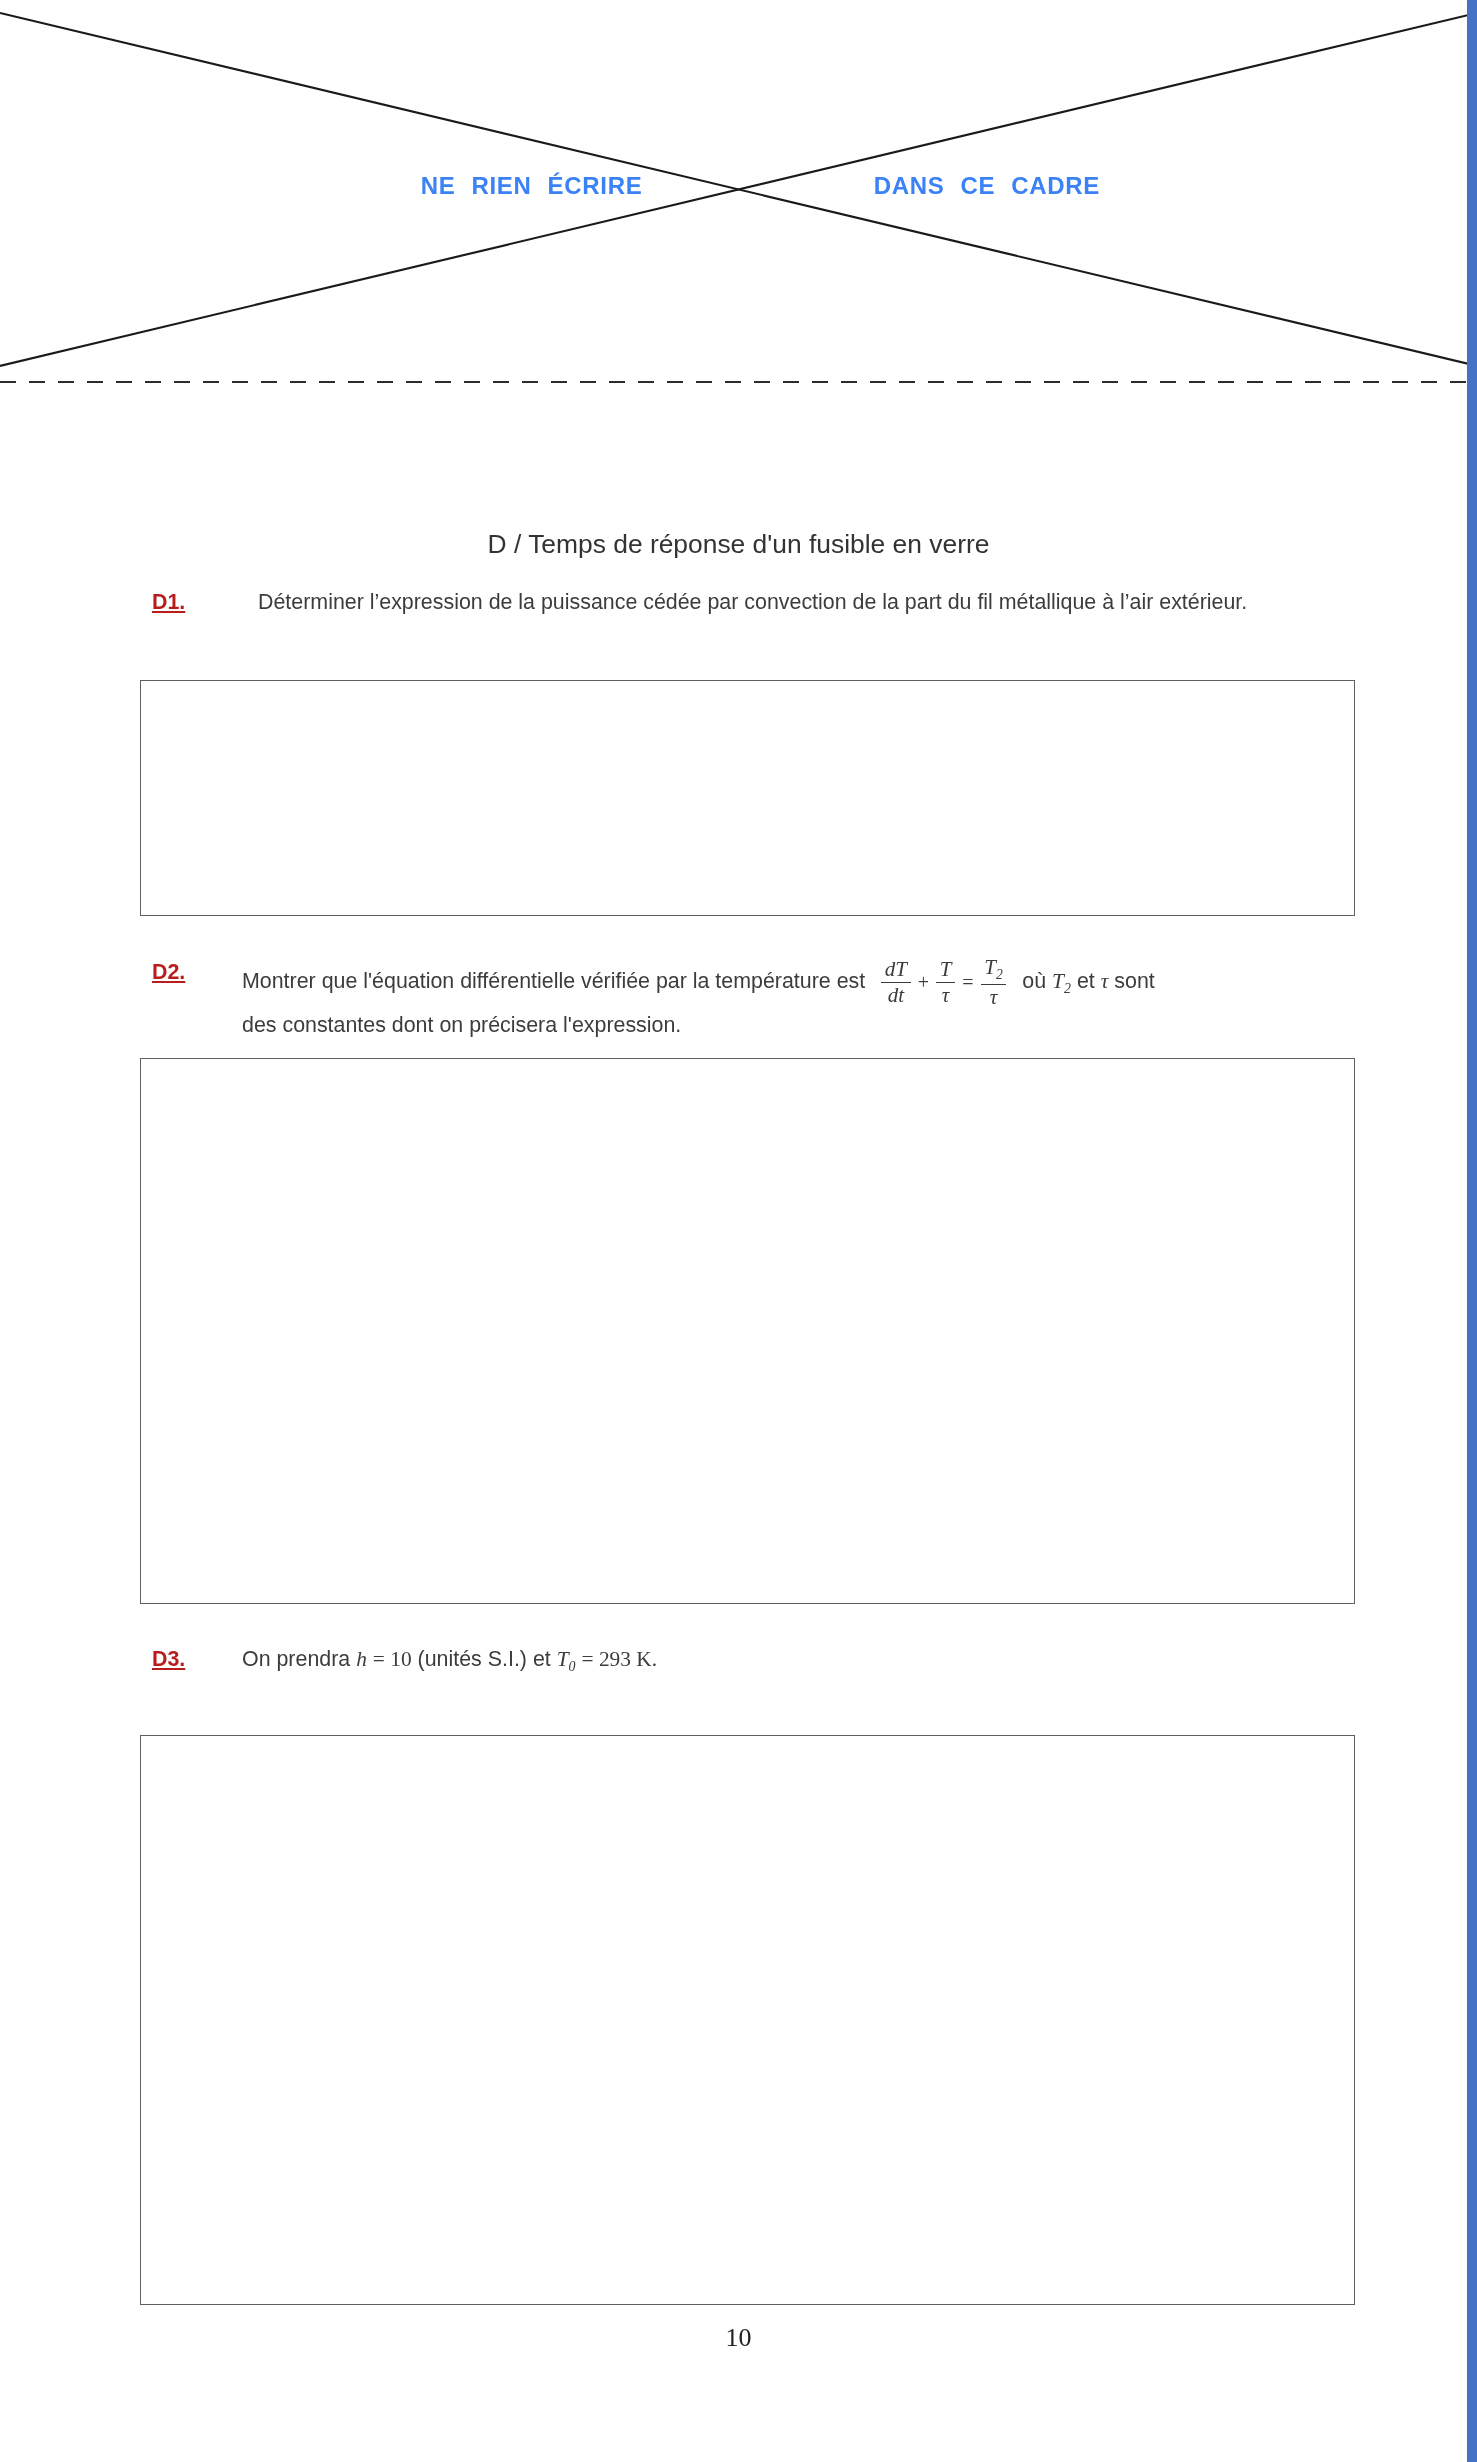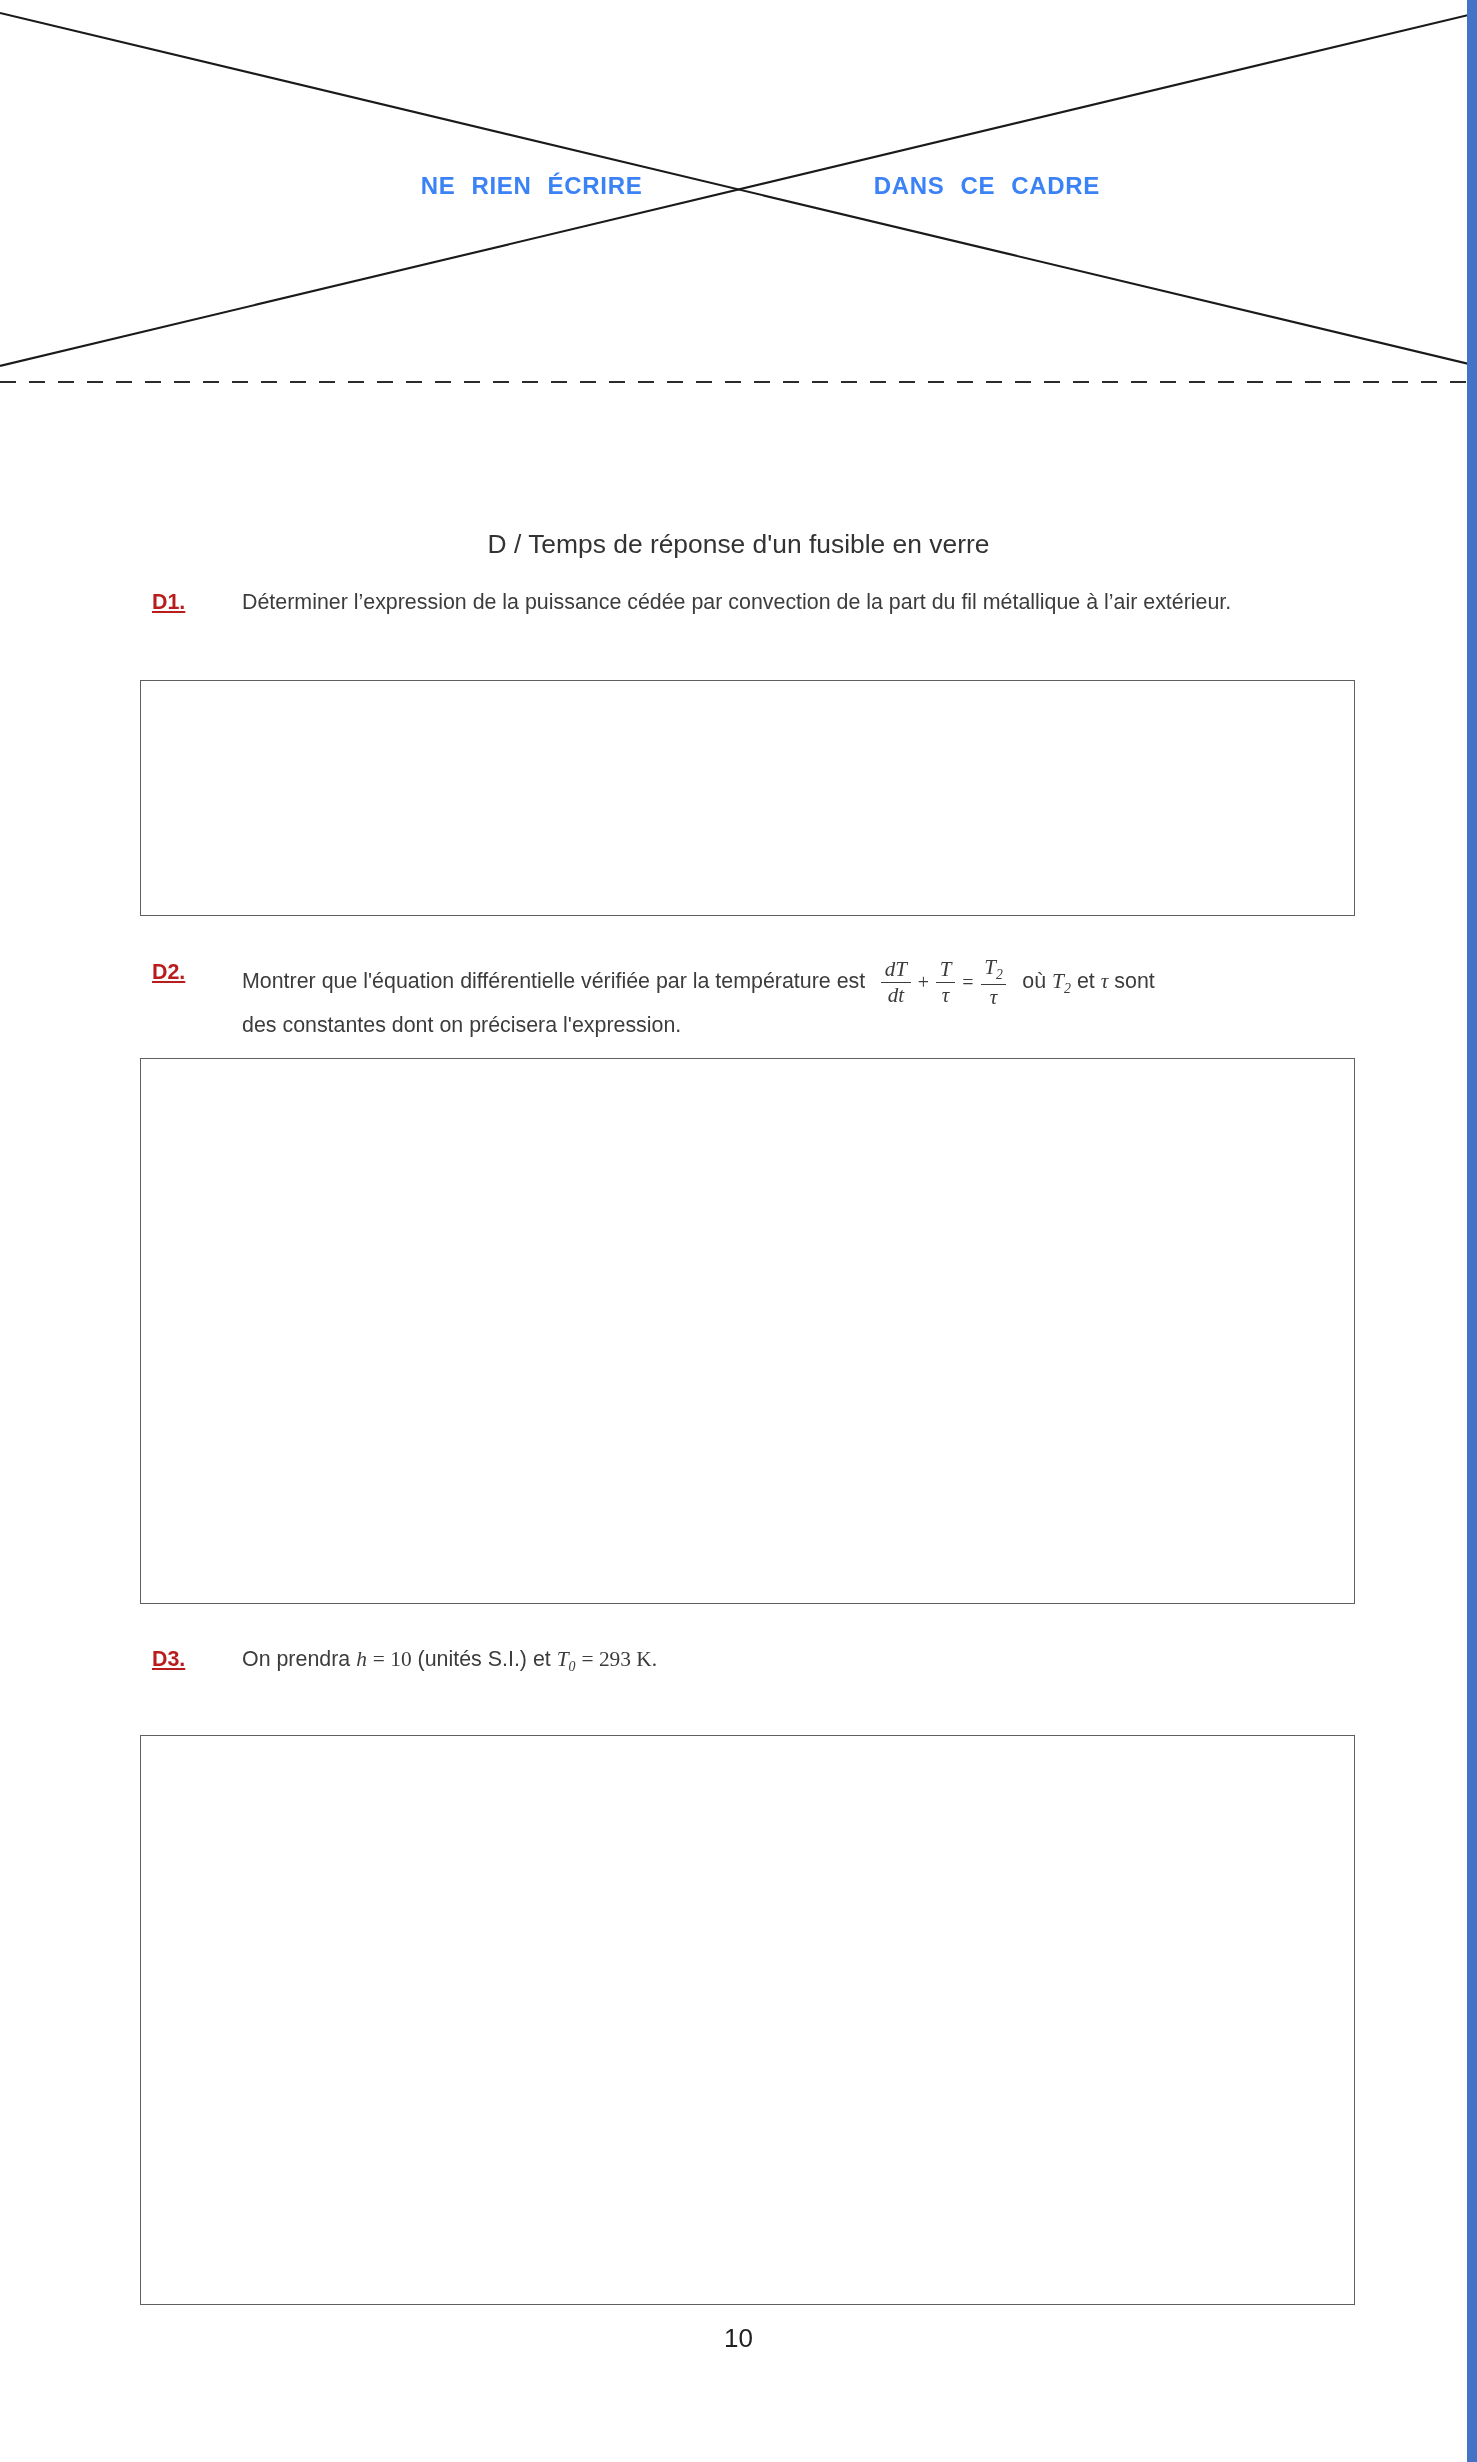--- a/index.html
+++ b/index.html
@@ -41,21 +41,21 @@
     position:absolute; left:152px;
     display:flex; align-items:flex-start;
     font-size:21.4px; line-height:1.55;
   }
   .qlabel{
     flex:0 0 90px; width:90px;
     font-weight:bold; text-decoration:underline;
     color:#b91c1c;
   }
   .qtext{width:1104px;}
-  .justify{text-align:justify;}
+  .justify{text-align:justify;margin-left:16px;}
   .nowrap{white-space:nowrap;}
   .answer-box{
     position:absolute; left:140px; width:1215px;
     border:1.4px solid #5f5f5f; background:#ffffff;
     box-sizing:border-box;
   }
   
   .mser{font-family:"Liberation Serif", serif;}
   .mvar{font-family:"Liberation Serif", serif; font-style:italic;}
   .mathgrp{display:inline-flex; align-items:center; margin:0 5.7px; vertical-align:middle;}
@@ -64,21 +64,21 @@
     font-family:"Liberation Serif", serif; font-style:italic;
     font-size:21px; line-height:1.1; margin:0 4.3px;
   }
   .frac .num{display:block; border-bottom:1.4px solid #3c3c3c; padding:0 3.6px 1.4px;}
   .frac .den{display:block; padding-top:1.4px;}
   .op{font-family:"Liberation Serif", serif; font-size:20px; margin:0 2.9px;}
   sub{font-size:0.65em;}
   .pagenum{
     position:absolute; top:2323px; left:0;
     width:1477px; text-align:center;
-    font-family:Liberation Sans, sans-serif;
+    font-family:Liberation Serif, serif;
     font-size:26px; color:#222222;
   }
 </style>
 </head>
 <body>
 
 <div class="page">
 
   <svg class="cross-svg" width="1477" height="386" viewBox="0 0 2067 540">
     <line x1="0" y1="18" x2="2067" y2="512" stroke="#1a1a1a" stroke-width="3"></line>

